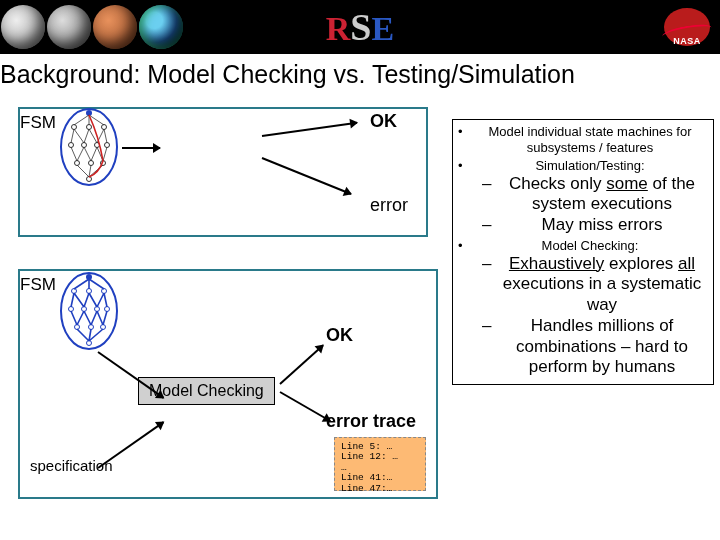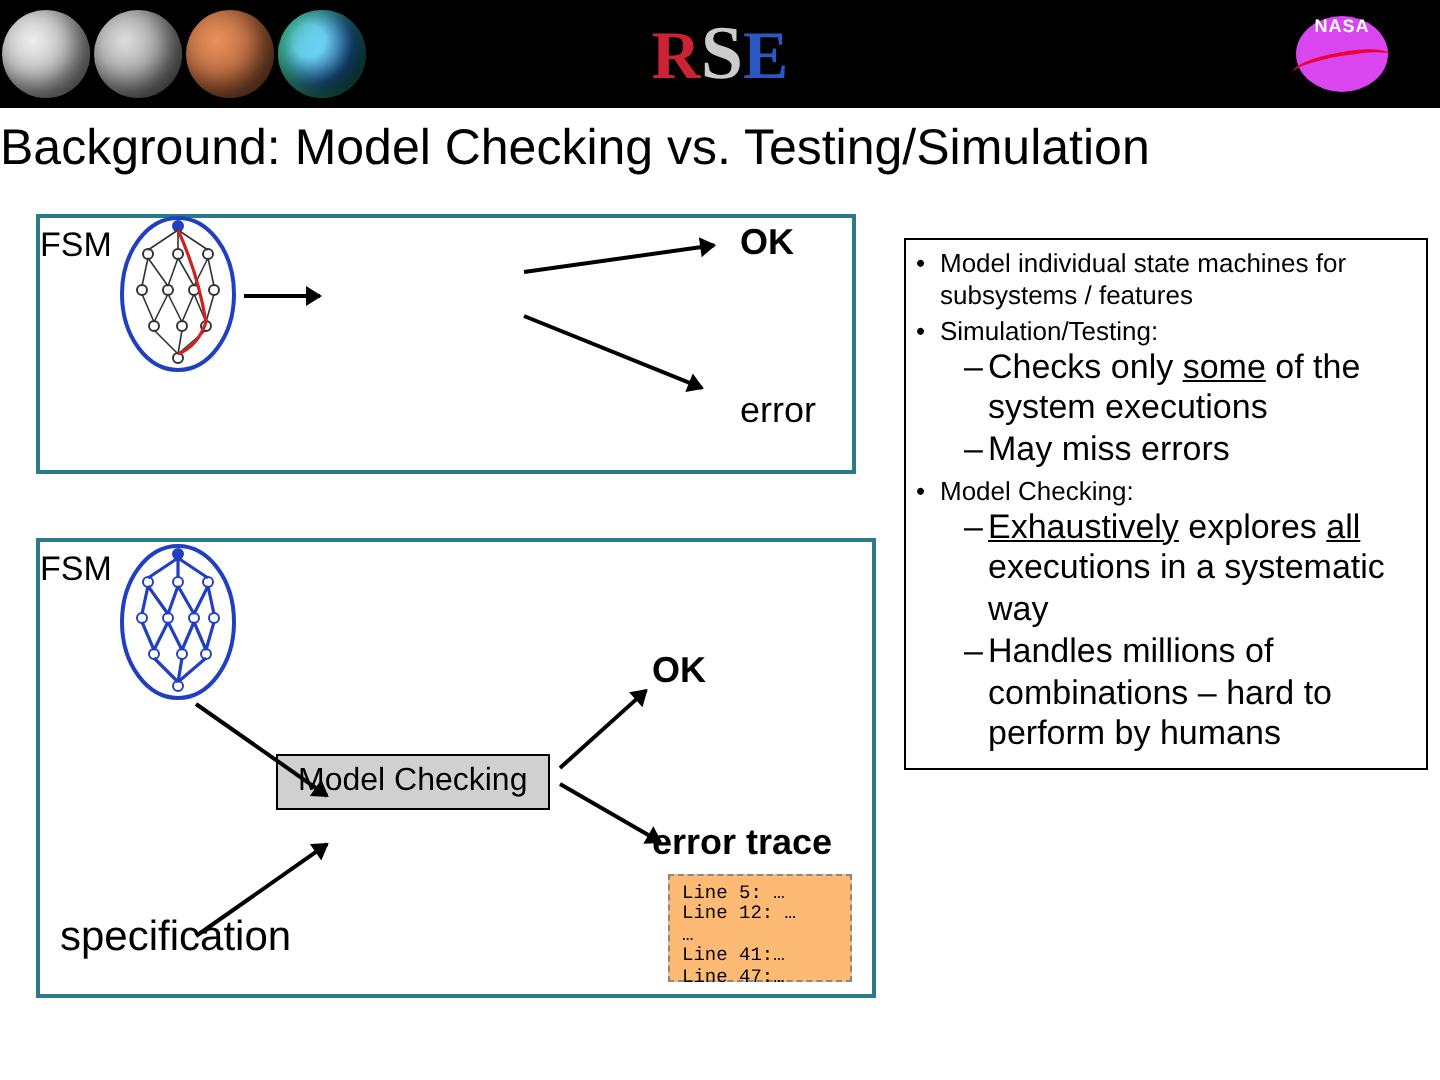--- a/index.html
+++ b/index.html
@@ -5,46 +5,46 @@
   * { margin: 0; padding: 0; box-sizing: border-box; }
   body { width: 720px; height: 540px; font-family: Arial, sans-serif; color: #000; background: #fff; overflow: hidden; }
 
   .banner { position: relative; width: 100%; height: 54px; background: #000; }
   .planets { position: absolute; left: 0; top: 0; display: flex; align-items: center; height: 54px; }
   .planet { width: 44px; height: 44px; border-radius: 50%; margin: 0 1px; box-shadow: inset -6px -6px 12px rgba(0,0,0,.6); }
   .rse { position: absolute; left: 50%; top: 50%; transform: translate(-50%, -50%); font-size: 34px; font-weight: bold; font-family: Georgia, serif; }
   .rse .r { color: #c23; }
   .rse .s { color: #ccc; font-size: 38px; }
   .rse .e { color: #2a58c3; }
-  .nasa { position: absolute; right: 26px; top: 8px; width: 46px; height: 38px; border-radius: 50%; background: #d946ef; display: flex; align-items: flex-start; justify-content: center; color: #fff; font-weight: bold; font-size: 9px; letter-spacing: 0.5px; }
+  .nasa { position: absolute; right: 10px; top: 8px; width: 46px; height: 38px; border-radius: 50%; background: #b91c1c; display: flex; align-items: flex-end; justify-content: center; color: #fff; font-weight: bold; font-size: 9px; letter-spacing: 0.5px; }
   .nasa::after { content: ""; position: absolute; width: 50px; height: 10px; border-top: 2px solid #e03; border-radius: 50%; top: 18px; left: -2px; transform: rotate(-10deg); }
 
   .title { font-size: 25px; text-align: left; margin-top: 6px; }
 
   .content { position: relative; width: 100%; height: calc(540px - 54px - 36px); }
 
   .panel { position: absolute; border: 2px solid #2a7a8a; background: #fff; }
 
   .fsm-label { position: absolute; font-size: 17px; }
   .fsm-graph { position: absolute; width: 62px; height: 80px; }
   .fsm-graph svg { width: 100%; height: 100%; }
 
   .procbox { position: absolute; background: #d0d0d0; border: 1px solid #000; padding: 4px 10px; font-size: 16px; line-height: 1.1; }
   .arrow { position: absolute; height: 2px; background: #000; }
   .arrow::after { content: ""; position: absolute; right: -1px; top: -4px; border-left: 8px solid #000; border-top: 5px solid transparent; border-bottom: 5px solid transparent; }
 
   .result-label { position: absolute; font-size: 18px; }
 
-  .spec-label { position: absolute; font-size: 21px; }
+  .spec-label { position: absolute; font-size: 15px; }
 
   .trace-box { position: absolute; border: 1px dashed #888; padding: 4px 6px; font-family: "Courier New", monospace; font-size: 9.5px; line-height: 1.1; white-space: pre; width: 92px; height: 54px; background: #fdba74; }
 
   .bullets { position: absolute; right: 6px; top: 120px; width: 262px; font-size: 13px; line-height: 1.22; border: 1px solid #000; padding: 4px 3px; }
   .bullets ul { list-style: none; }
-  .bullets > ul > li { position: relative; padding-left: 14px; margin-bottom: 2px; }
+  .bullets > ul > li { position: relative; padding-left: 14px; margin-bottom: 2px; text-align: center; }
   .bullets > ul > li::before { content: "•"; position: absolute; left: 2px; }
   .bullets ul.sub { margin-left: 12px; font-size: 17px; }
   .bullets ul.sub > li { position: relative; padding-left: 12px; }
   .bullets ul.sub > li::before { content: "–"; position: absolute; left: 0; }
   .underline { text-decoration: underline; }
 
 </style>
 </head>
 <body>
 

